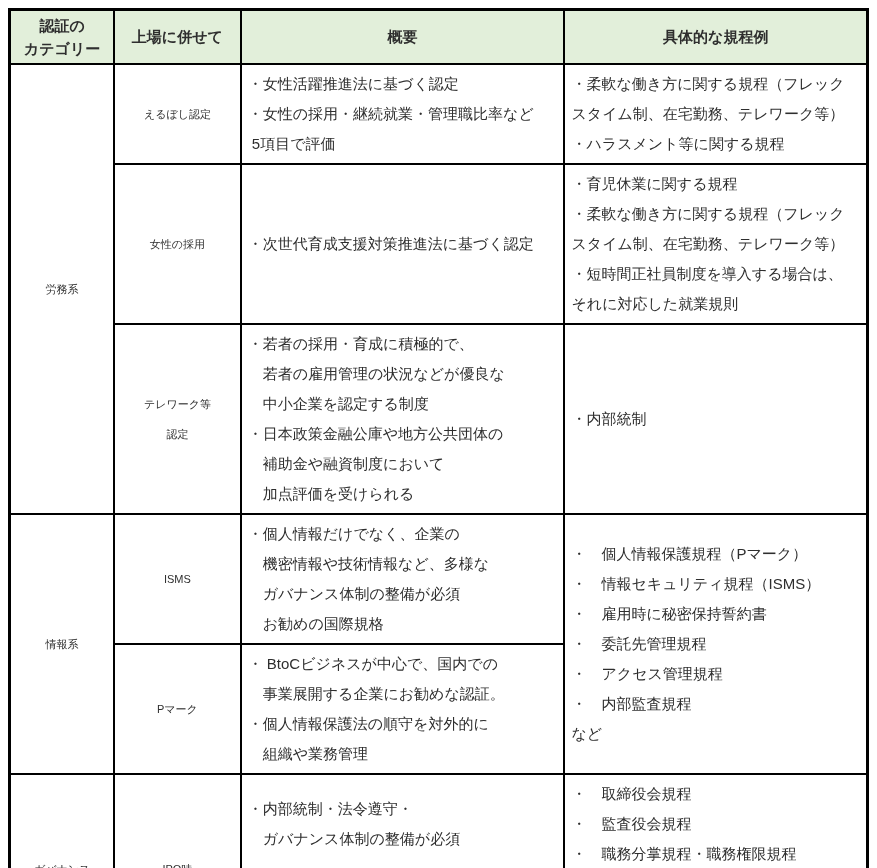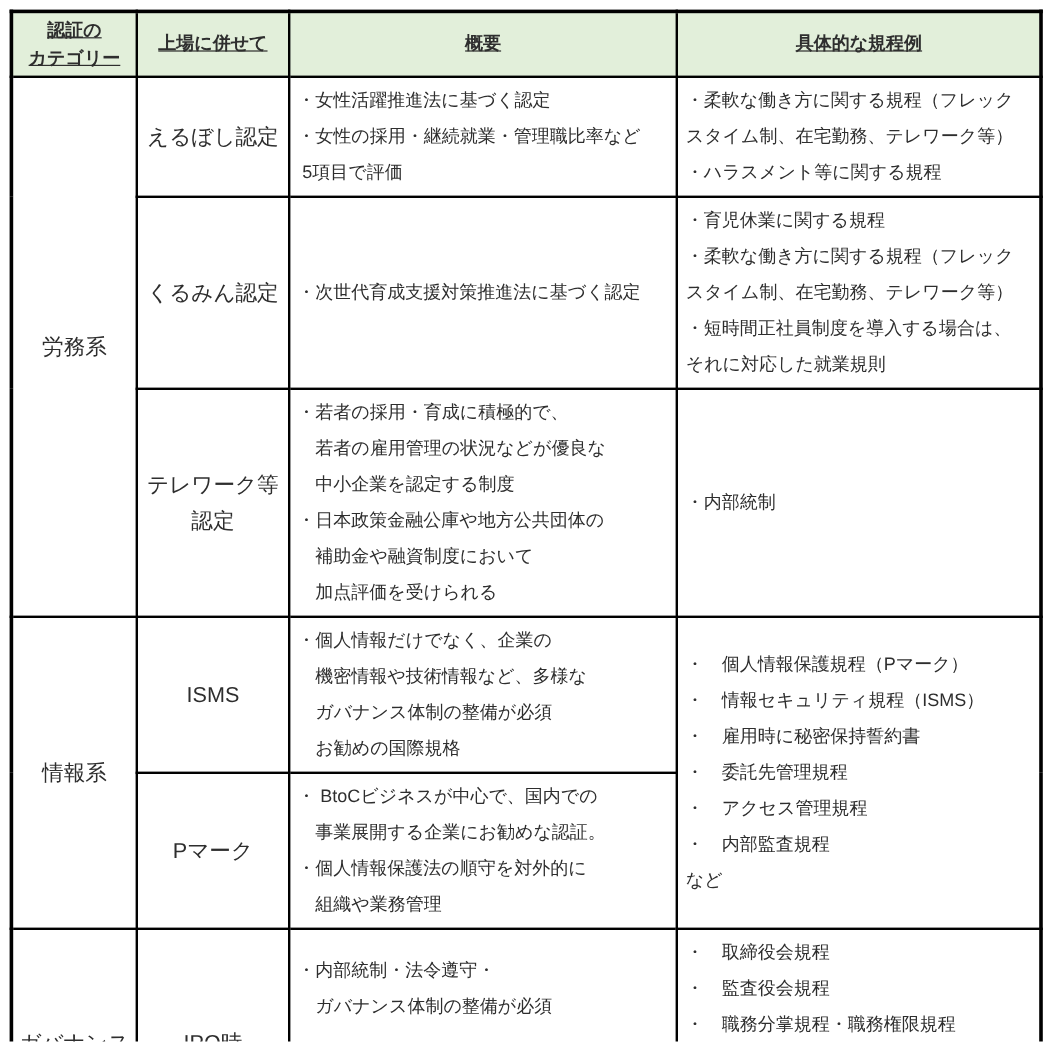--- a/index.html
+++ b/index.html
@@ -25,37 +25,37 @@
   }
   th.hcell {
     background: #e2efda;
     font-weight: bold;
     font-size: 15px;
     line-height: 23px;
     text-align: center;
     white-space: pre-wrap;
   }
   td.ccell {
-    font-size: 18px;
+    font-size: 11px;
     line-height: 30px;
     text-align: center;
     white-space: pre-wrap;
   }
   td.cat {
     font-weight: normal;
   }
   td.tcell {
     font-size: 15px;
     line-height: 30px;
     text-align: left;
     white-space: pre-wrap;
     padding: 4px 4px 4px 6px;
     margin-top: 16px;
   }
-  tr.r-header { height: 54px; text-decoration: underline; }
+  tr.r-header { height: 54px; }
   tr.r-eruboshi { height: 86px; }
   tr.r-kurumin { height: 130px; }
   tr.r-youth { height: 160px; }
   tr.r-isms { height: 107px; }
   tr.r-pmark { height: 110px; }
   tr.r-ipo { height: 207px; }
 </style>
 </head>
 <body>
 
@@ -80,21 +80,21 @@
       <td class="ccell">えるぼし認定</td>
       <td class="tcell">・女性活躍推進法に基づく認定
 ・女性の採用・継続就業・管理職比率など
  5項目で評価</td>
       <td class="tcell">・柔軟な働き方に関する規程（フレック
 スタイム制、在宅勤務、テレワーク等）
 ・ハラスメント等に関する規程</td>
     </tr>
 
     <tr class="r-kurumin">
-      <td class="ccell">くるみん認定</td>
+      <td class="ccell">女性の採用</td>
       <td class="tcell">・次世代育成支援対策推進法に基づく認定</td>
       <td class="tcell">・育児休業に関する規程
 ・柔軟な働き方に関する規程（フレック
 スタイム制、在宅勤務、テレワーク等）
 ・短時間正社員制度を導入する場合は、
 それに対応した就業規則</td>
     </tr>
 
     <tr class="r-youth">
       <td class="ccell">テレワーク等

